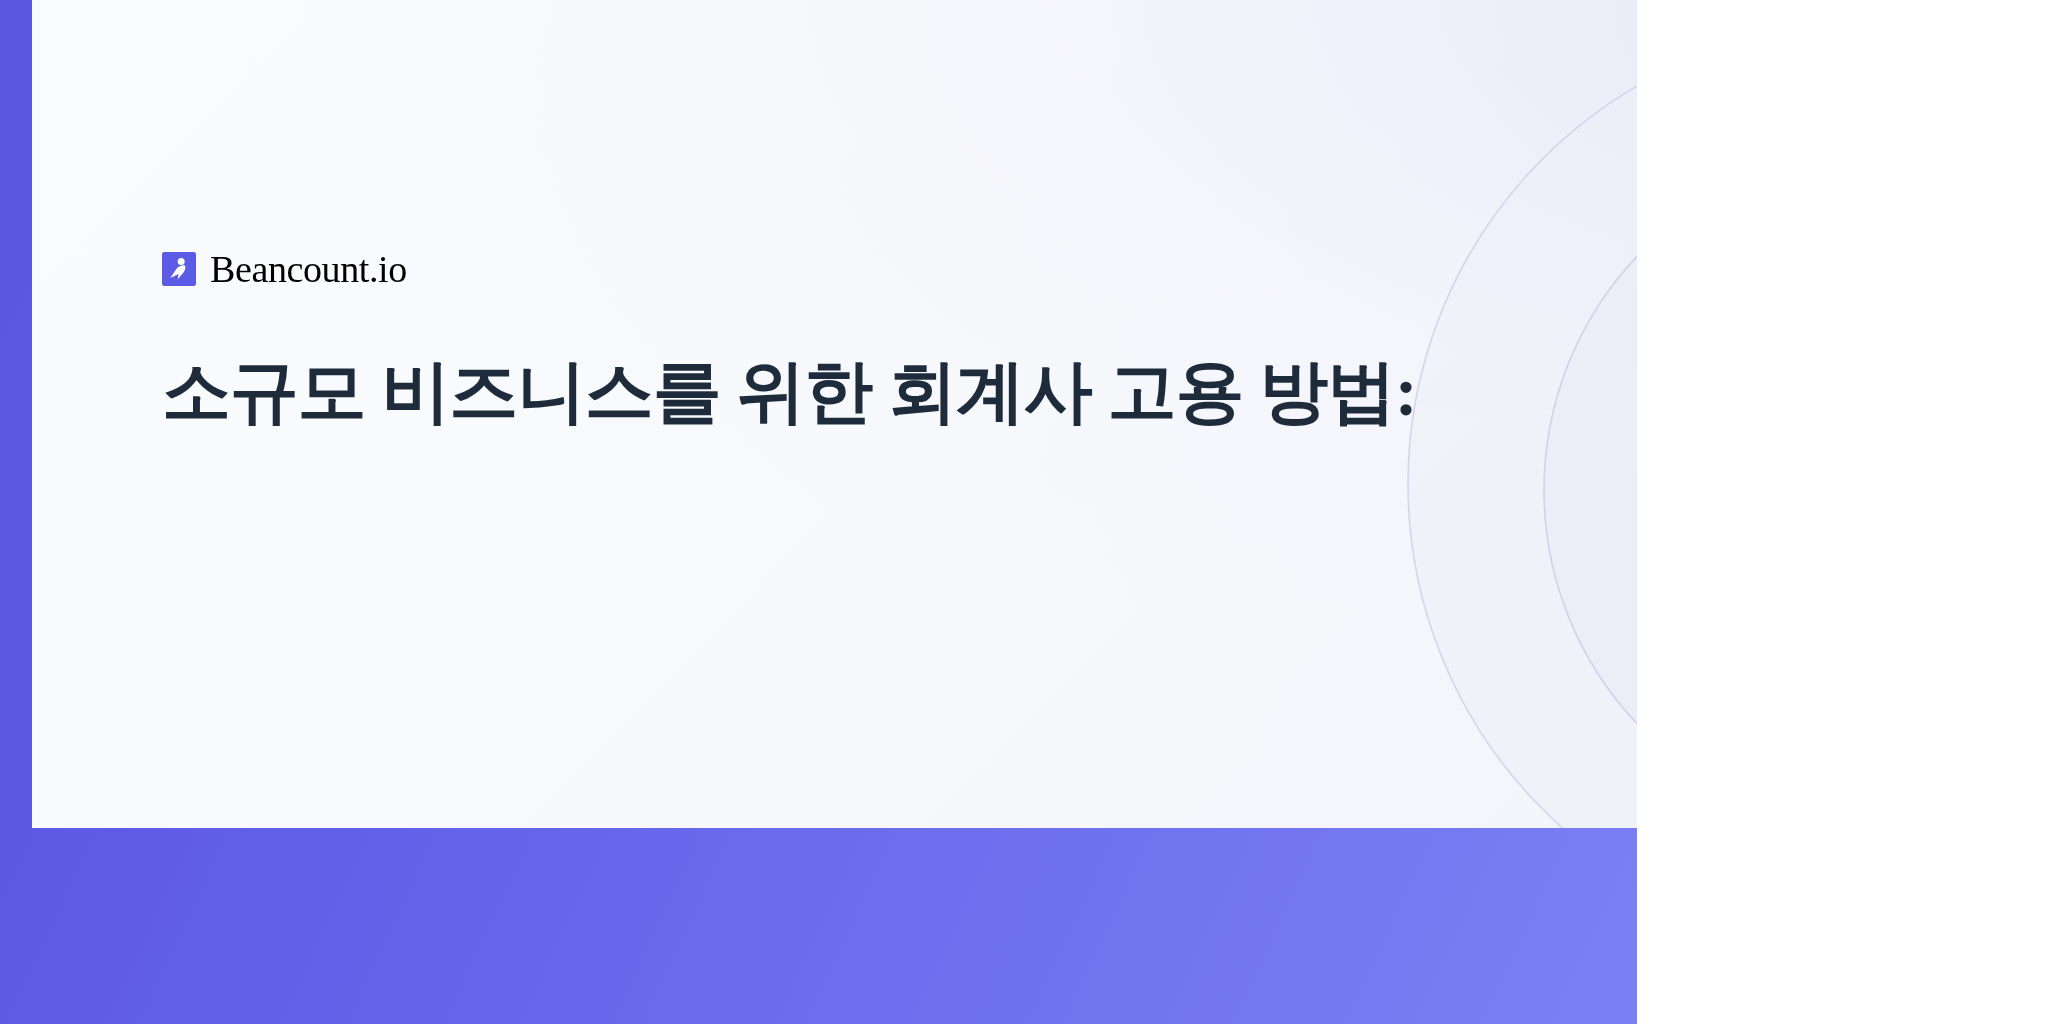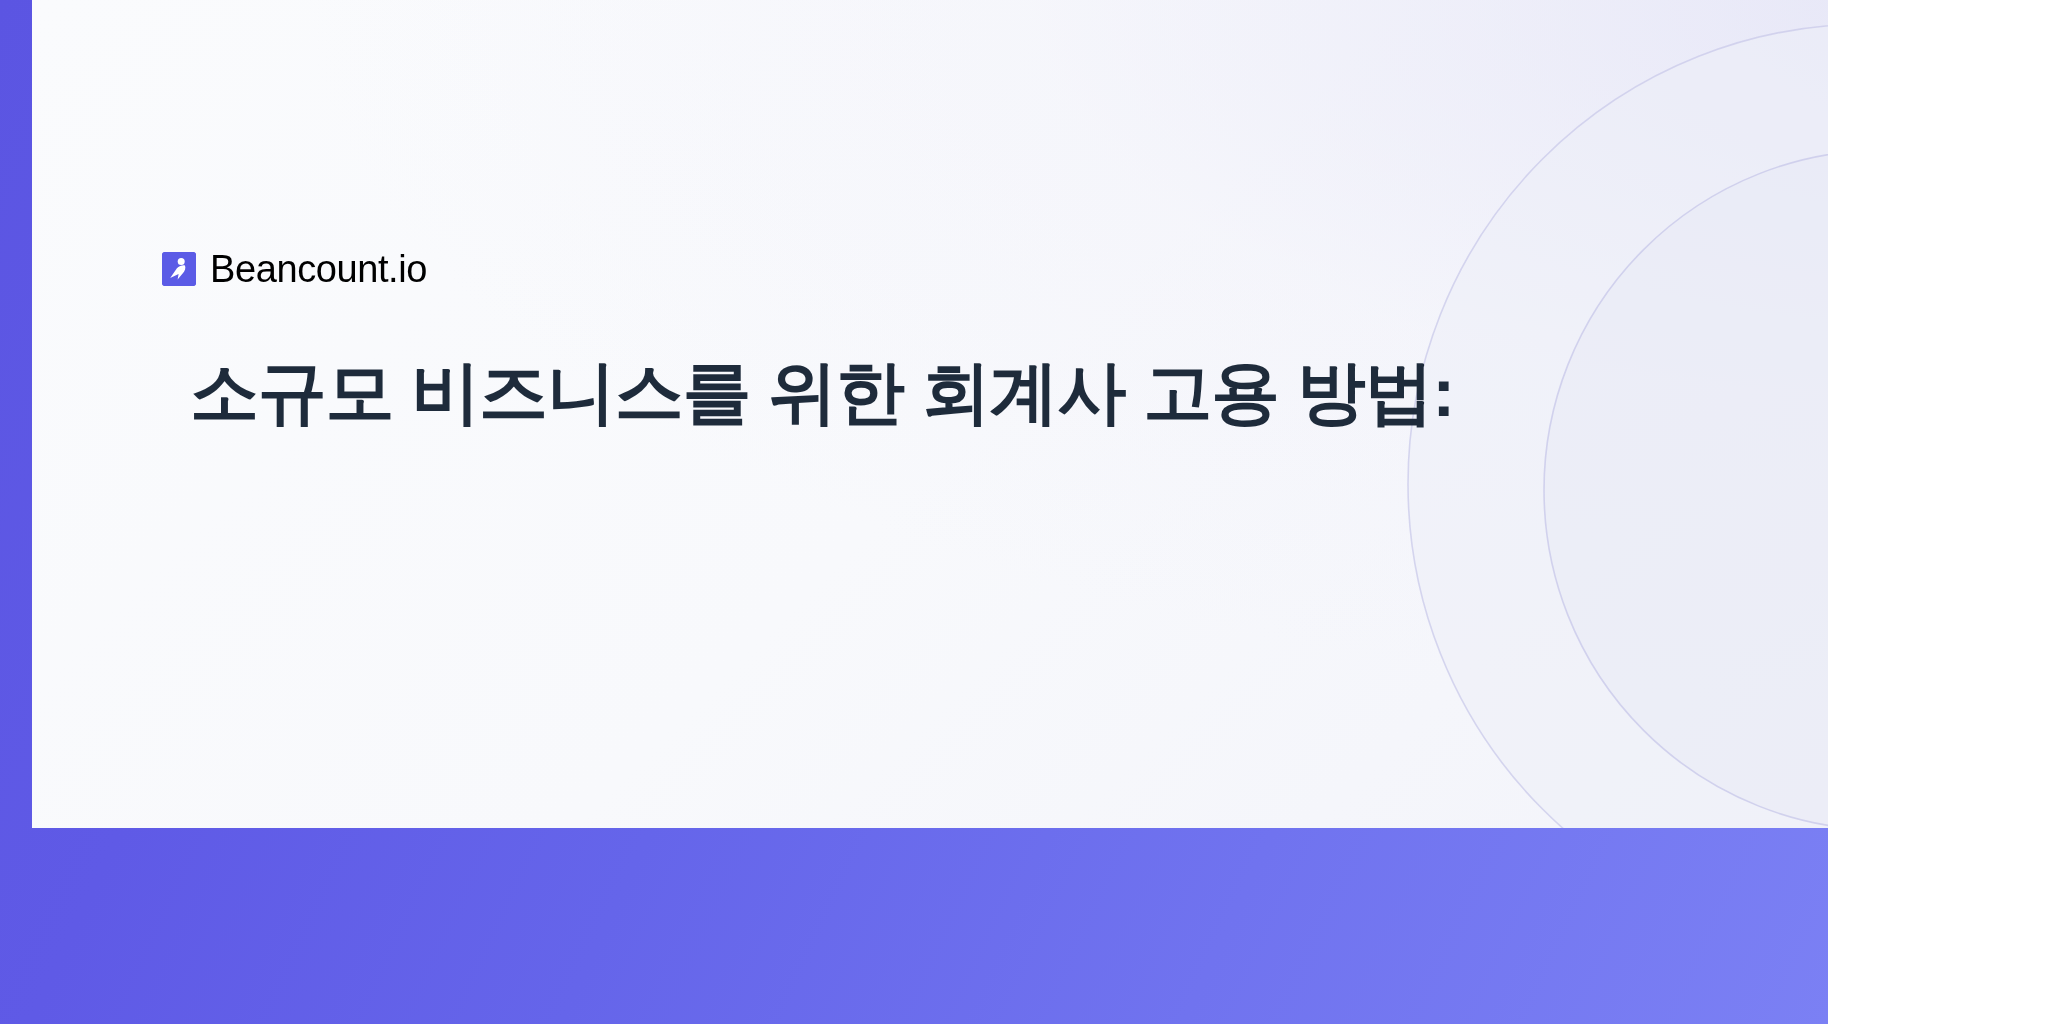--- a/index.html
+++ b/index.html
@@ -5,28 +5,29 @@
   * { margin:0; padding:0; box-sizing:border-box; }
   html, body {
     width:2048px; height:1024px;
     overflow:hidden;
     font-family:"Liberation Sans","DejaVu Sans",sans-serif;
   }
 
   
   #og-canvas {
     position:relative;
-    width:1828px; height:1024px;
+    width:1637px; height:1024px;
     background:linear-gradient(115deg,
         #5b55e2 0%,
         #5f5ae6 22%,
         #6565ea 45%,
         #7073ef 72%,
         #7b80f4 100%);
     overflow:hidden;
+    font-family:Liberation Serif, serif;
   }
 
   
   #content-card {
     position:absolute;
     left:32px; top:0; right:0;
     width:2016px; height:828px;
     background:
       radial-gradient(120% 120% at 100% 0%, rgba(226,226,246,0.85) 0%, rgba(240,240,250,0.35) 42%, rgba(250,251,253,0) 72%),
       linear-gradient(135deg, #fafbfd 0%, #f8f9fc 48%, #f2f3fa 100%);
@@ -77,21 +78,21 @@
     position:absolute;
     left:0; top:336px;
     width:1320px;
     font-size:69px;
     font-weight:700;
     line-height:113px;
     color:#1e2b3b;
     letter-spacing:-1.2px;
     word-break:keep-all;
   }
-  #headline .hl-line { display:block;text-align:center; }
+  #headline .hl-line { display:block; }
 </style>
 </head>
 <body>
 
 <div id="og-canvas">
 
   <div id="content-card">
 
     <svg id="deco-rings" viewBox="0 0 2016 828">
       <circle cx="1836" cy="484" r="460" fill="#eceef8" fill-opacity="0.55" stroke="#c9c9ea" stroke-opacity="0.75" stroke-width="1.6"></circle>

